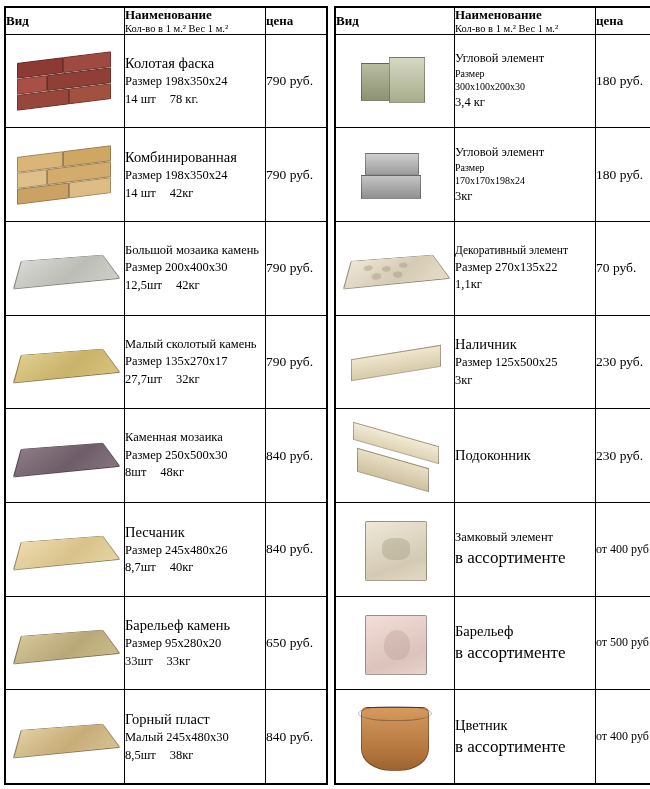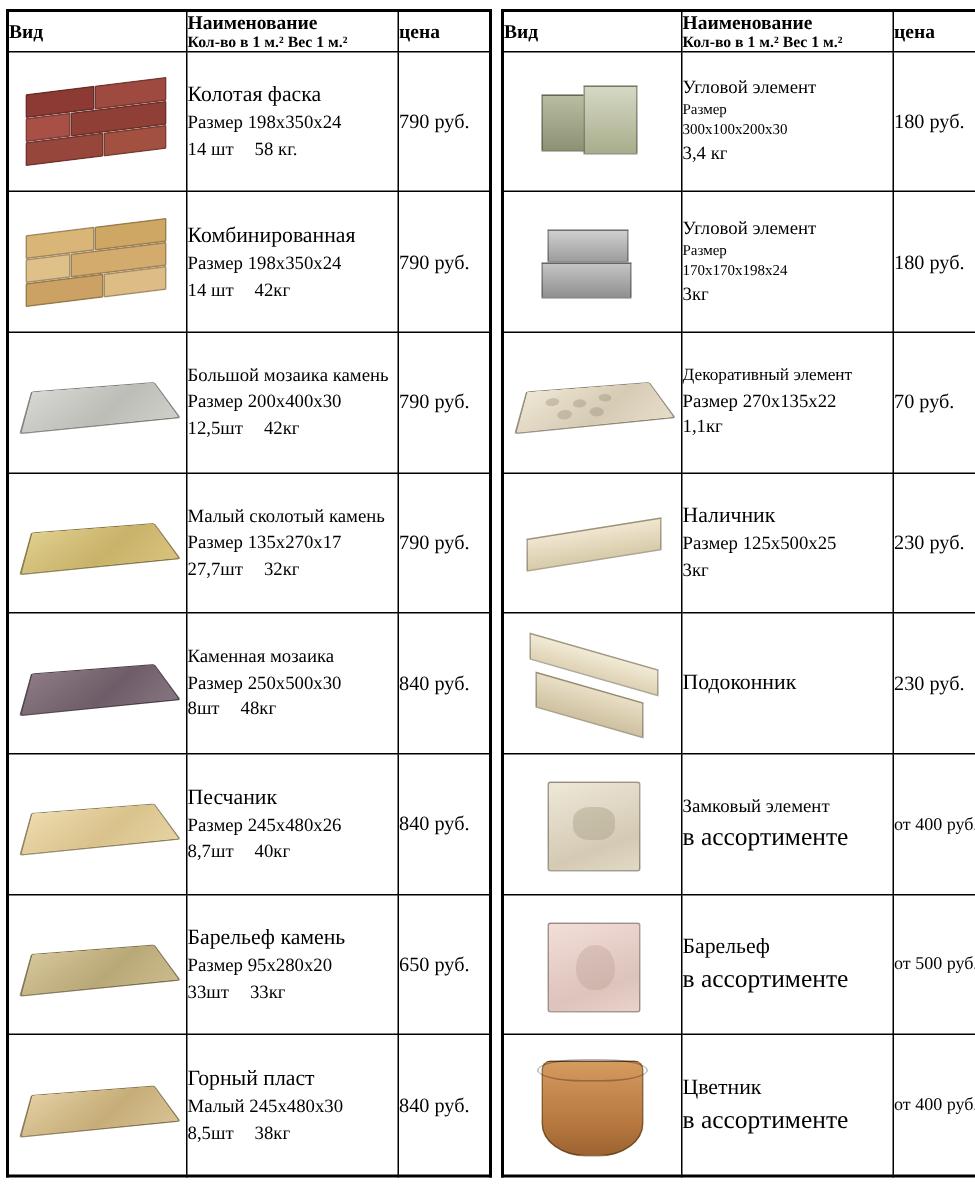--- a/index.html
+++ b/index.html
@@ -37,21 +37,21 @@
   }
   thead th {
     font-weight: bold;
     font-size: 13px;
     padding: 3px 1px;
     line-height: 1.05;
   }
   thead th .sub {
     display: block;
     font-size: 10.5px;
-    font-weight: bold;
+    font-weight: normal;
     margin-top: 1px;
   }
   .col-img { width: 118px; }
   .col-name { width: 140px; }
   .col-price { width: 60px; }
 
   tbody tr { height: 84px; }
 
   .namecell {
     padding: 2px 3px;
@@ -192,21 +192,21 @@
               <i style="left:30px;top:16px;width:62px;height:14px;background:#8f3f36"></i>
               <i style="left:0;top:32px;width:50px;height:14px;background:#97463c"></i>
               <i style="left:52px;top:32px;width:40px;height:14px;background:#a2503f"></i>
             </div>
           </div>
         </td>
         <td class="namecell">
           <span class="title">Колотая фаска</span>
           <span class="dim">Размер 198х350х24</span>
           <span class="qty">
-            <span>14 шт</span><span class="gap"></span><span>58 кг.</span>
+            <span>14 шт</span><span class="gap"></span><span>78 кг.</span>
           </span>
         </td>
         <td class="price">790 руб.</td>
       </tr>
 
       <tr>
         <td class="imgcell">
           <div class="thumb">
             <div class="brick-wall">
               <i style="left:0;top:0;width:44px;height:14px;background:#d9b578"></i>

